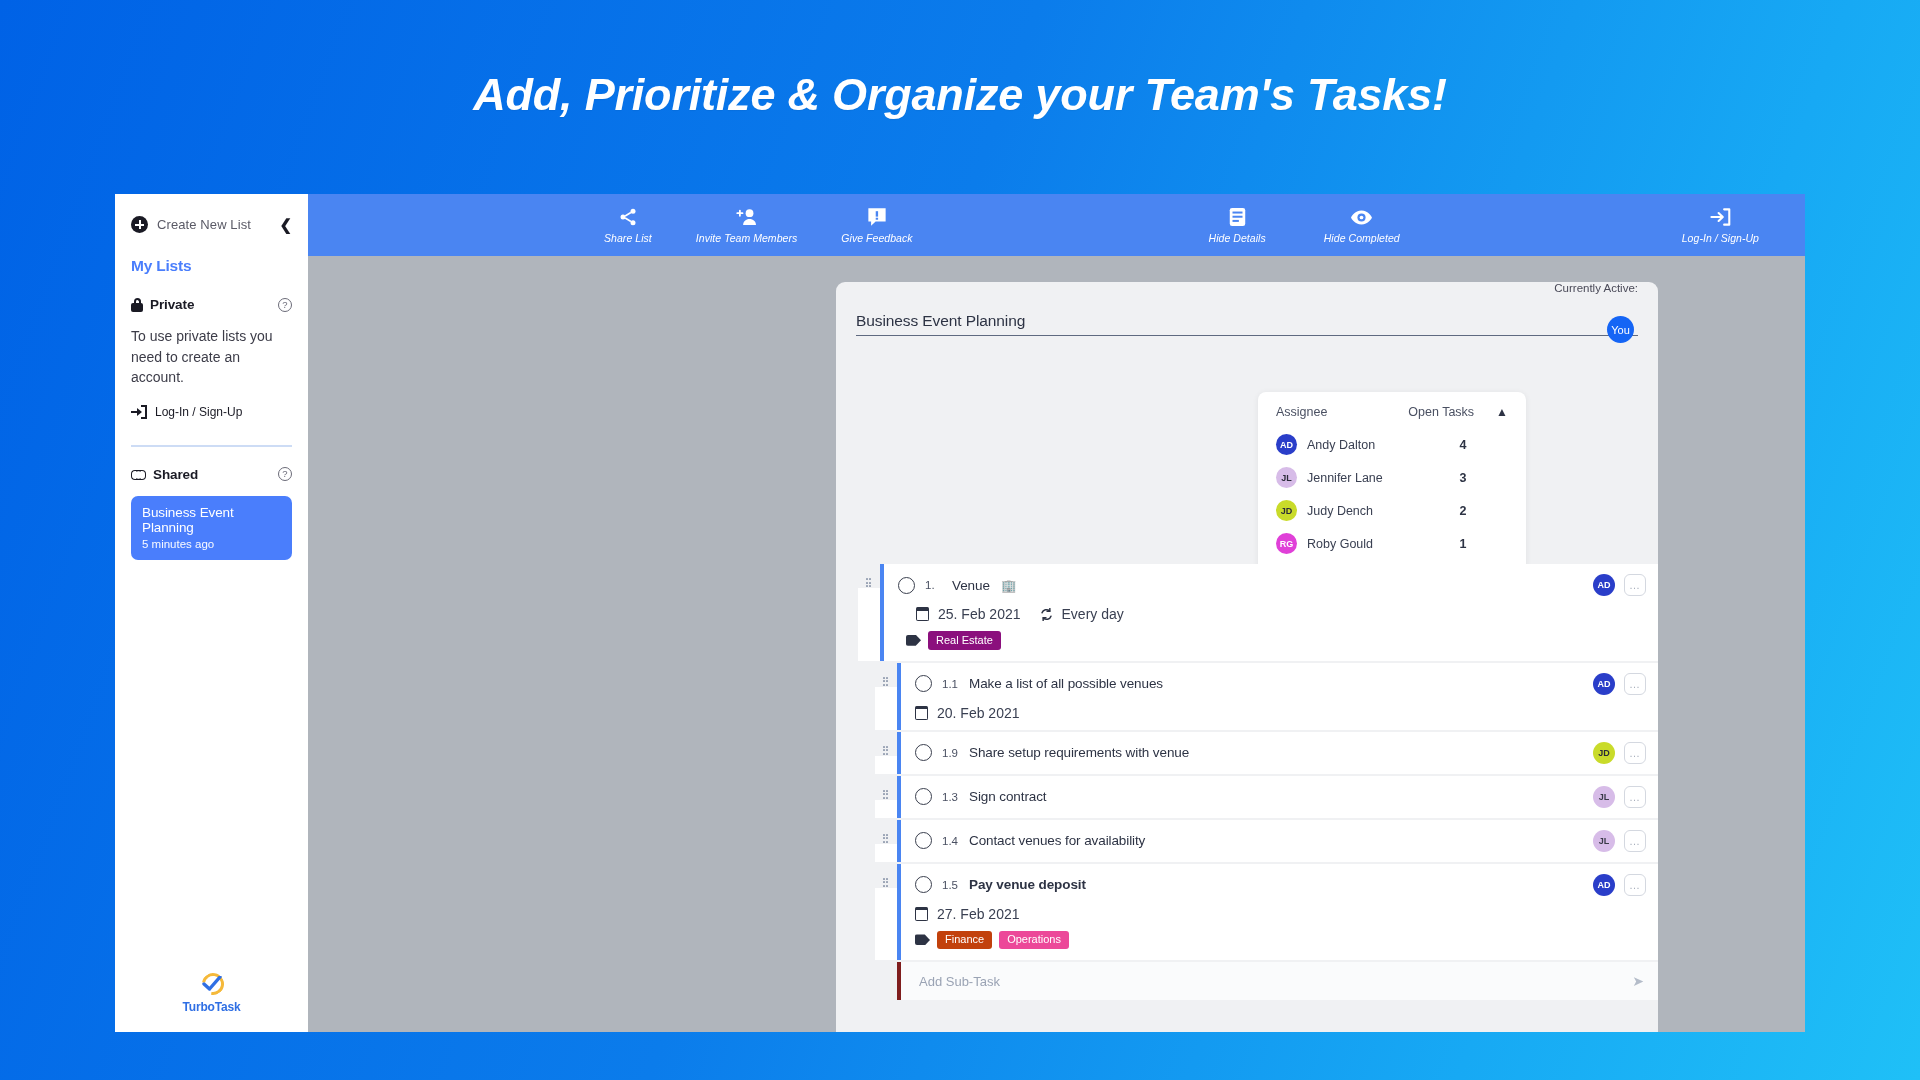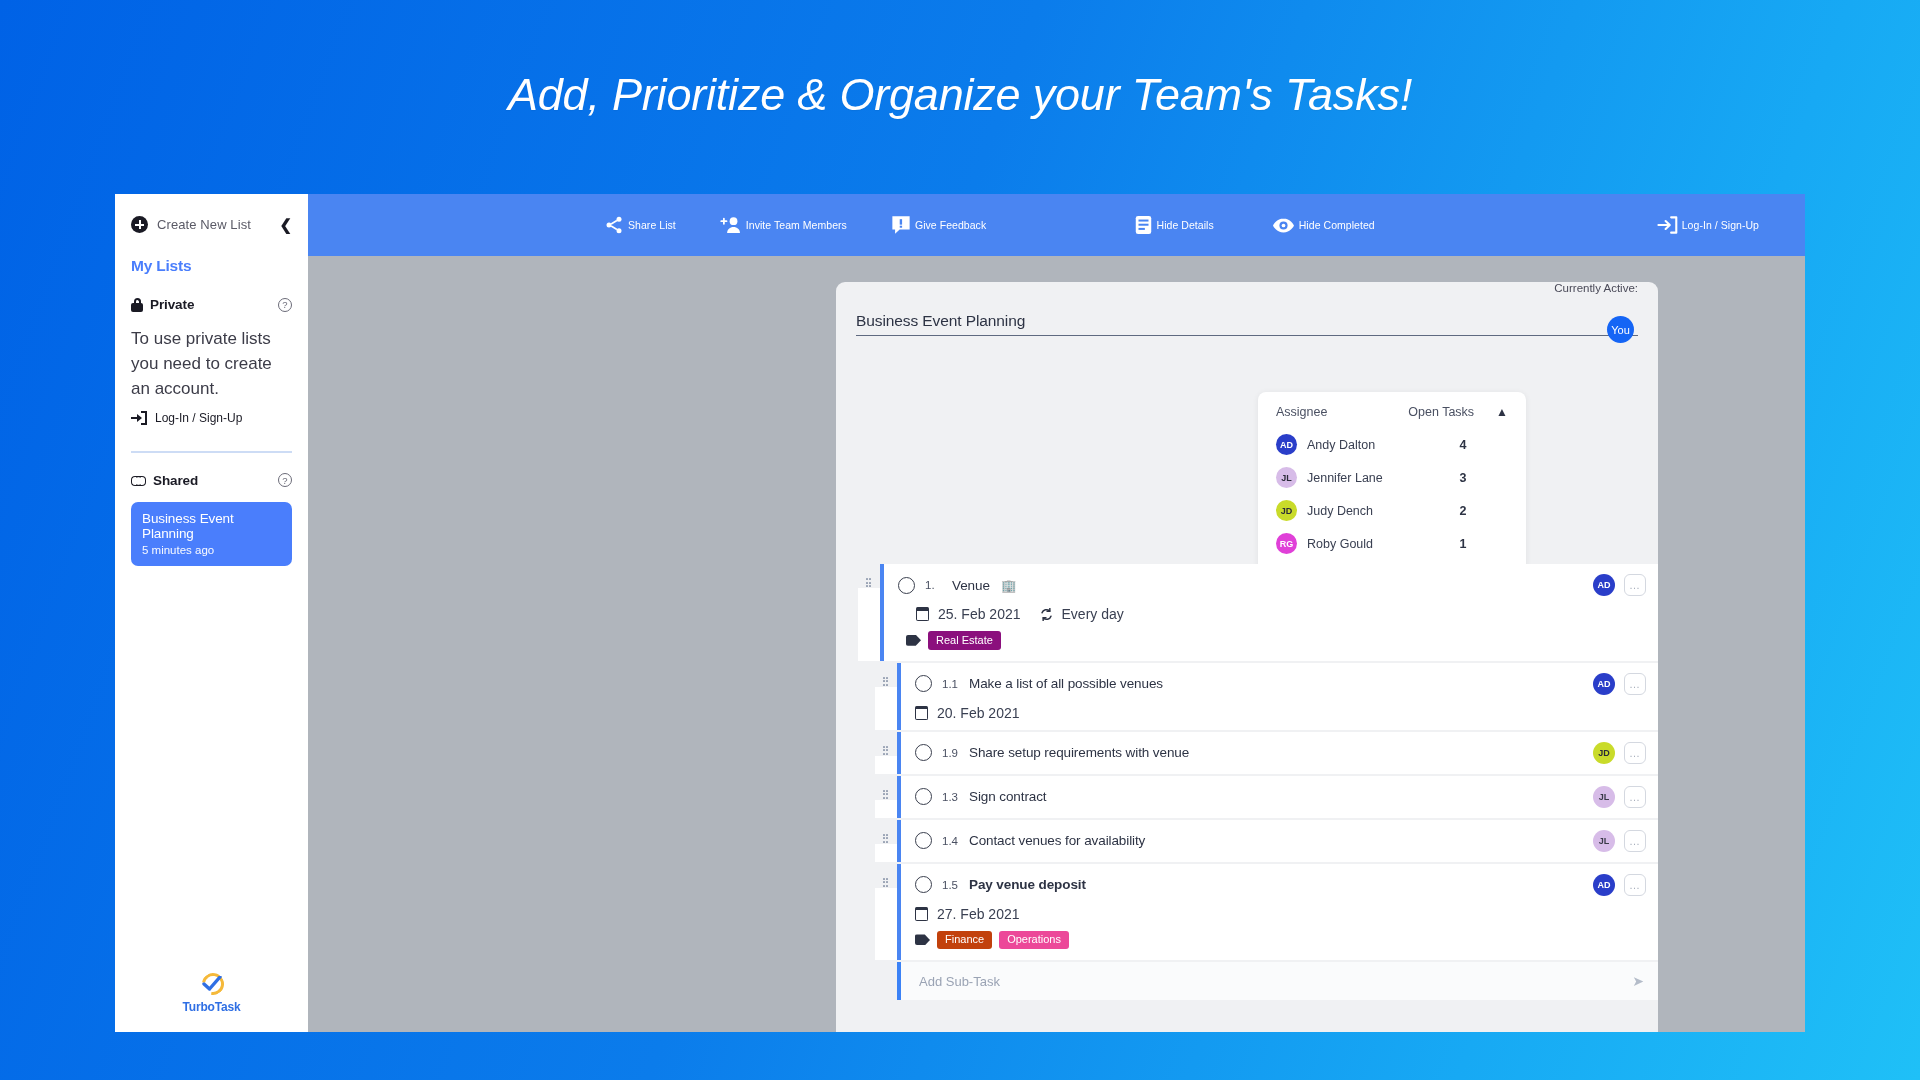--- a/index.html
+++ b/index.html
@@ -14,21 +14,21 @@
   }
 
   
   .banner {
     position: absolute; top: 0; left: 0; width: 1920px; height: 190px;
     display: flex; align-items: center; justify-content: center;
   }
   .banner-title {
     color: #ffffff;
     font-size: 45px;
-    font-weight: normal;
+    font-weight: bold;
     font-style: italic;
     letter-spacing: -0.2px;
     white-space: nowrap;
     text-shadow: 0 1px 1px rgba(0,0,0,0.05);
     text-align: right;
   }
 
   
   .app-window {
     position: absolute;
@@ -95,22 +95,22 @@
   }
   .link-icon::before { left: 0; border-right-color: transparent; }
   .link-icon::after { right: 0; border-left-color: transparent; }
   .help-icon {
     margin-left: auto; width: 14px; height: 14px; border-radius: 50%;
     border: 1.3px solid #6b6b78; color: #6b6b78; font-size: 9.5px;
     display: flex; align-items: center; justify-content: center;
     line-height: 1; flex: 0 0 14px;
   }
   .private-note {
-    font-size: 17px; color: #3c3c48; line-height: 1.48;
-    margin-bottom: 10px; max-width: 168px;
+    font-size: 14px; color: #3c3c48; line-height: 1.48;
+    margin-bottom: 17px; max-width: 168px;
   }
   .login-row {
     display: flex; align-items: center; gap: 8px; margin-bottom: 26px;
   }
   .login-icon { width: 16px; height: 14px; position: relative; flex:0 0 16px; }
   .login-icon .arrow {
     position: absolute; left: 0; top: 6px; width: 10px; height: 2px;
     background: #1a1a24;
   }
   .login-icon .arrow::after {
@@ -154,22 +154,22 @@
   
   .toolbar {
     height: 62px; background: #4a85f2;
     display: flex; align-items: center; position: relative; flex: 0 0 62px;
   }
   .tb-group { display: flex; align-items: flex-start; }
   .tb-left  { margin-left: 296px; gap: 44px; }
   .tb-right { position: absolute; right: 0; top: 0; height: 62px;
               display: flex; align-items: center; }
   .tb-item {
-    display: flex; align-items: center;
-    gap: 4px; color: #fff; cursor: pointer; min-width: 40px;
+    display: flex; flex-direction: column; align-items: center;
+    gap: 4px; color: #fff; cursor: pointer; min-width: 40px; font-style: italic;
   }
   .tb-label { font-size: 10.5px; white-space: nowrap; letter-spacing: .05px; }
   .tb-ico { height: 22px; display: flex; align-items: center; justify-content: center; }
 
   
   .content {
     flex: 1; background: #b0b5bc; position: relative; overflow: hidden;
   }
   .card {
     position: absolute; left: 528px; top: 26px;
@@ -294,21 +294,21 @@
     clip-path: polygon(0 0, 65% 0, 100% 50%, 65% 100%, 0 100%);
     border-radius: 2px 0 0 2px;
   }
   .tag-pill {
     padding: 2.5px 8px 3.5px 8px; border-radius: 3px;
     font-size: 11px; color: #fff; line-height: 1.15;
   }
   .add-subtask-row {
     display: flex; align-items: center;
     margin-left: 22px; background: #fafbfc;
-    border-left: 4px solid #3b82f6;
+    border-left: 4px solid #7f1d1d;
     padding: 11px 14px 11px 18px;
   }
   .add-subtask-text { font-size: 13px; color: #9aa3b4; }
   .send-arrow { margin-left: auto; color: #b4bcc9; font-size: 14px; }
 </style>
 </head>
 <body>
 
 <div class="banner">
   <div class="banner-title">Add, Prioritize &amp; Organize your Team's Tasks!</div>

